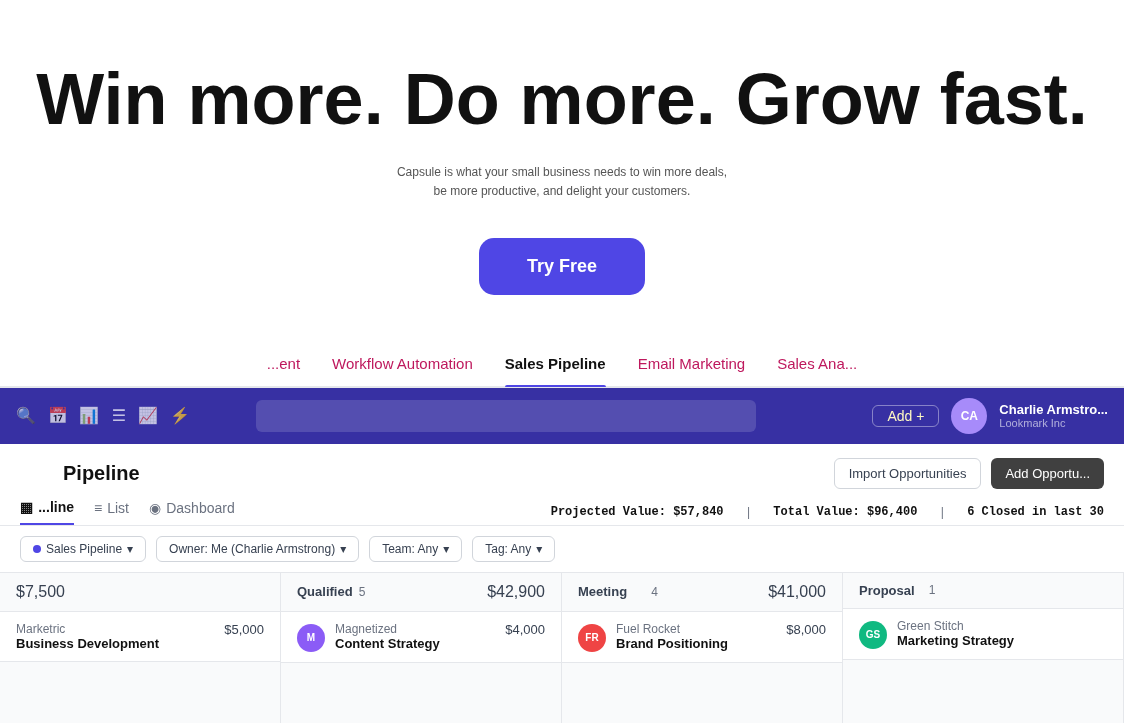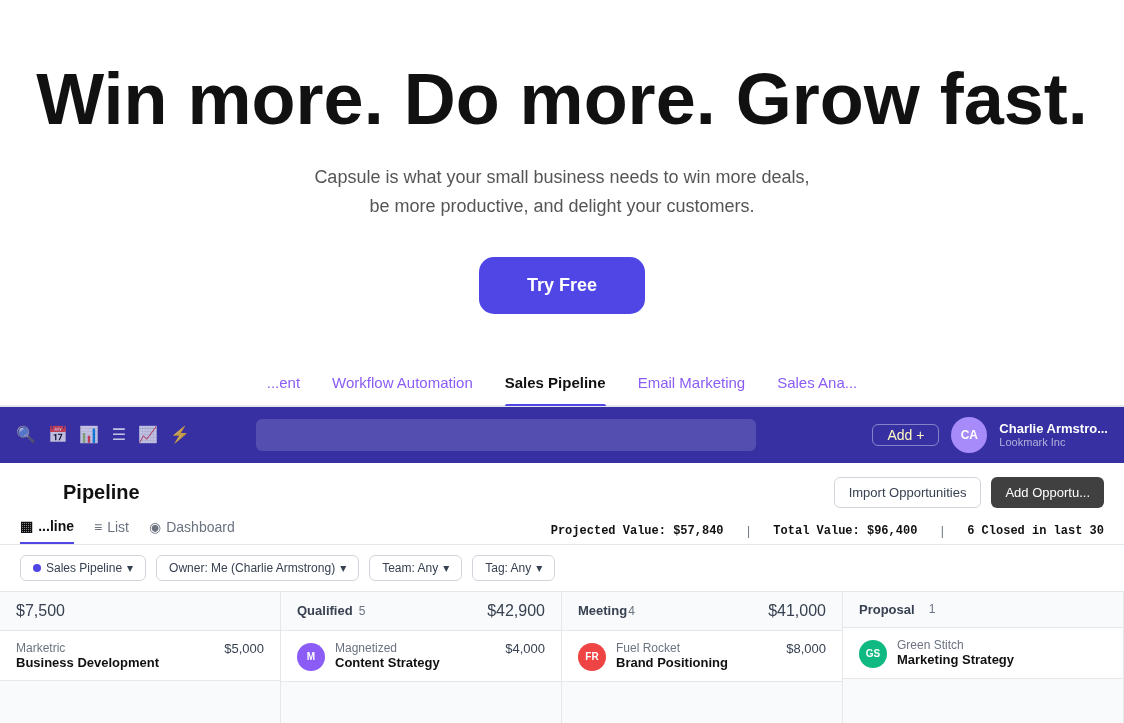--- a/index.html
+++ b/index.html
@@ -12,21 +12,21 @@
       background: #fff;
     }
     .hero-title {
       font-size: 72px;
       font-weight: 800;
       color: #111;
       line-height: 1.1;
       margin-bottom: 24px;
     }
     .hero-subtitle {
-      font-size: 18px;
+      font-size: 12px;
       color: #555;
       line-height: 1.6;
       margin-bottom: 36px;
     }
     .try-free-btn {
       background: #4f46e5;
       color: #fff;
       border: none;
       border-radius: 15px;
       padding: 18px 48px;
@@ -40,21 +40,21 @@
     .tab-nav {
       display: flex;
       justify-content: center;
       gap: 32px;
       padding: 20px 0 0;
       border-bottom: 1px solid #e5e7eb;
       background: #fff;
     }
     .tab-item {
       font-size: 15px;
-      color: #8b5cf6;
+      color: #be185d;
       padding-bottom: 14px;
       cursor: pointer;
       white-space: nowrap;
       position: relative;
     }
     .tab-item.active {
       color: #111;
       font-weight: 600;
     }
     .tab-item.active::after {
@@ -417,21 +417,21 @@
         <div class="card-body">
           <div class="card-company">Magnetized</div>
           <div class="card-name">Content Strategy</div>
         </div>
         <div class="card-amount">$4,000</div>
       </div>
     </div>
 
     <div class="kanban-col">
       <div class="kanban-col-header">
-        <div style="display:flex;align-items:center;gap:1px;">
+        <div style="display:flex;align-items:center;gap:24px;">
           <span class="col-title">Meeting</span>
           <span class="col-count">4</span>
         </div>
         <span class="col-amount">$41,000</span>
       </div>
       <div class="kanban-card">
         <div class="card-avatar" style="background:#ef4444;">FR</div>
         <div class="card-body">
           <div class="card-company">Fuel Rocket</div>
           <div class="card-name">Brand Positioning</div>

